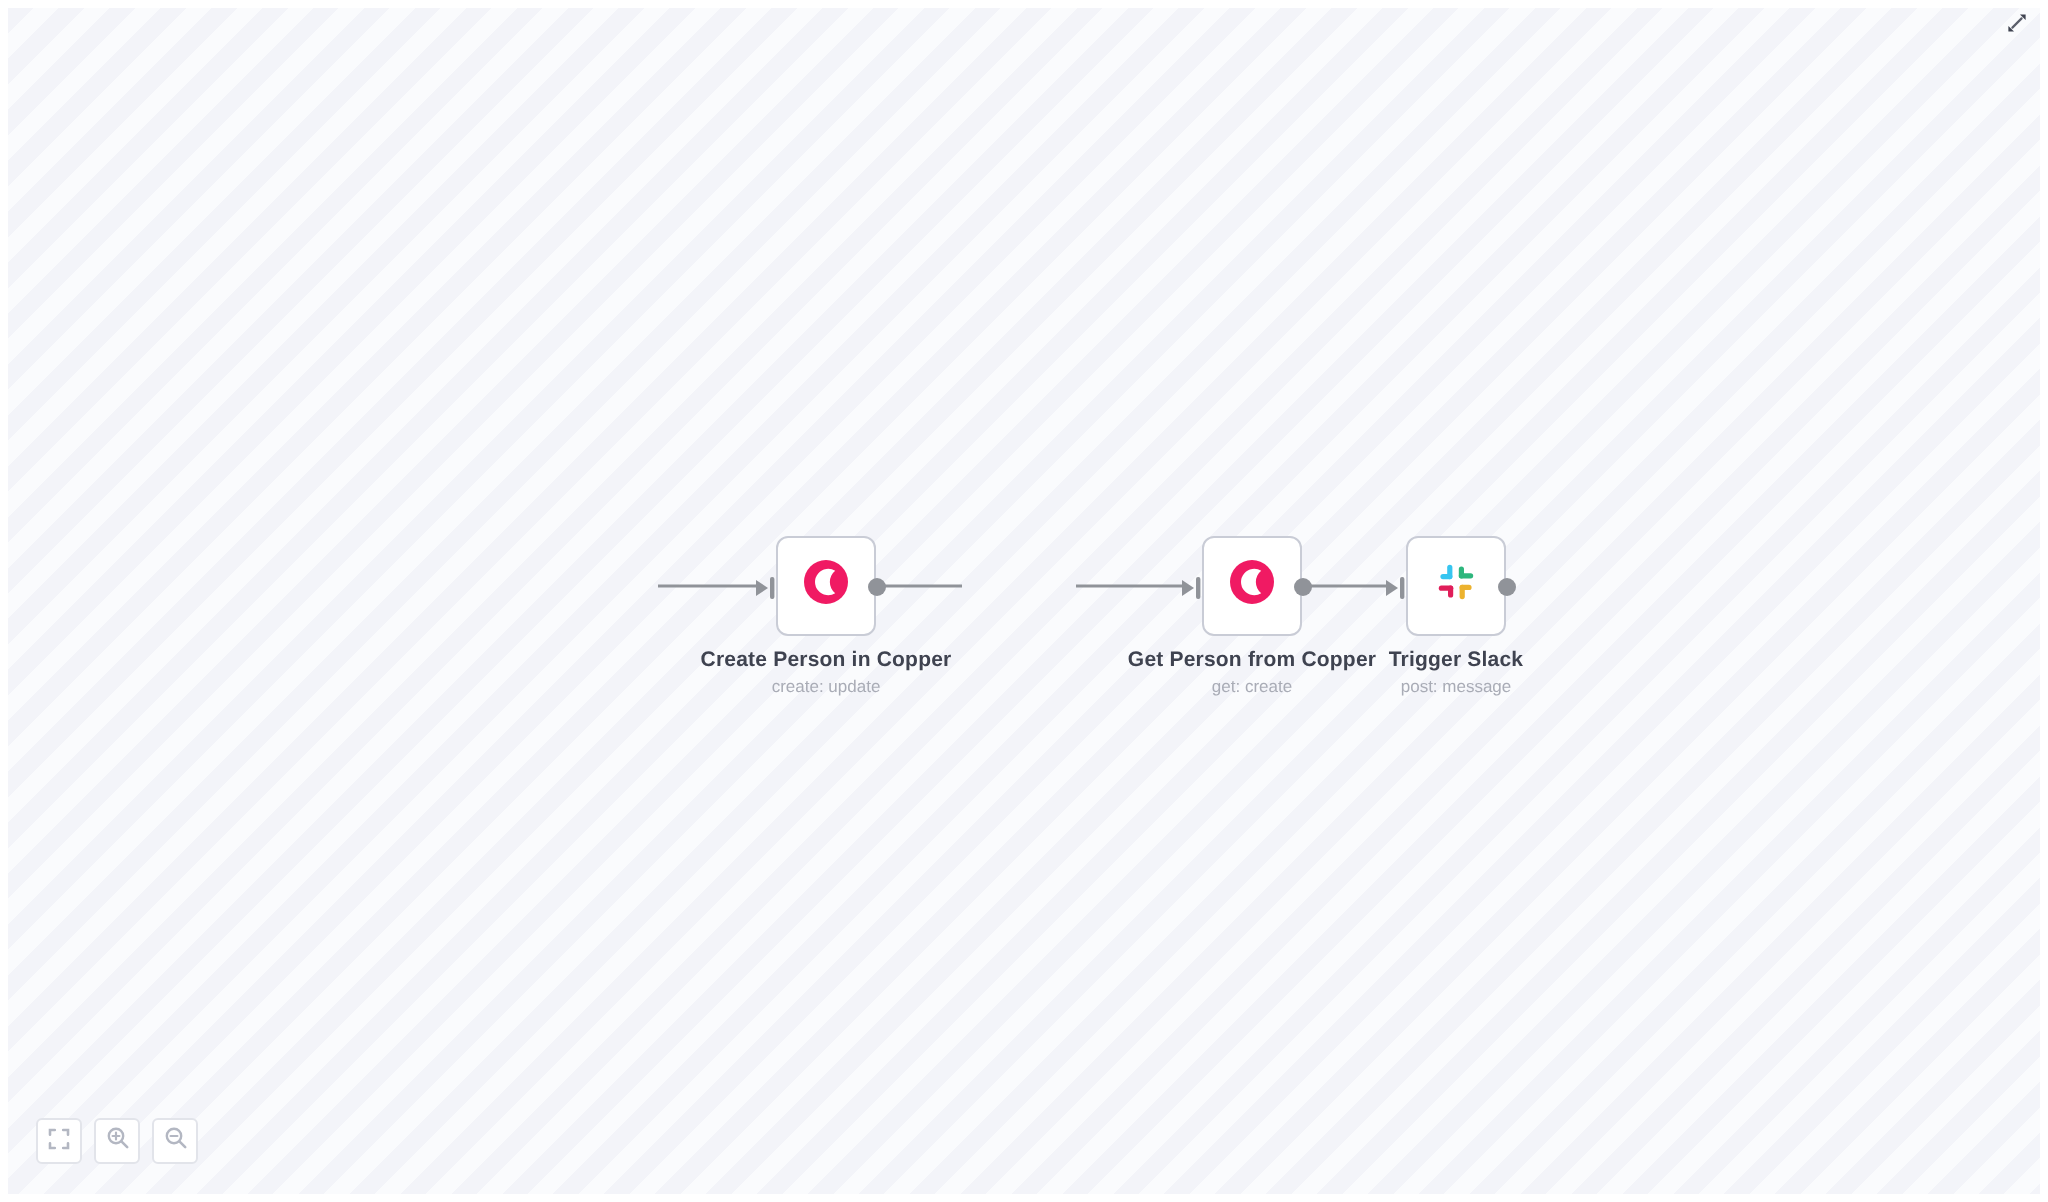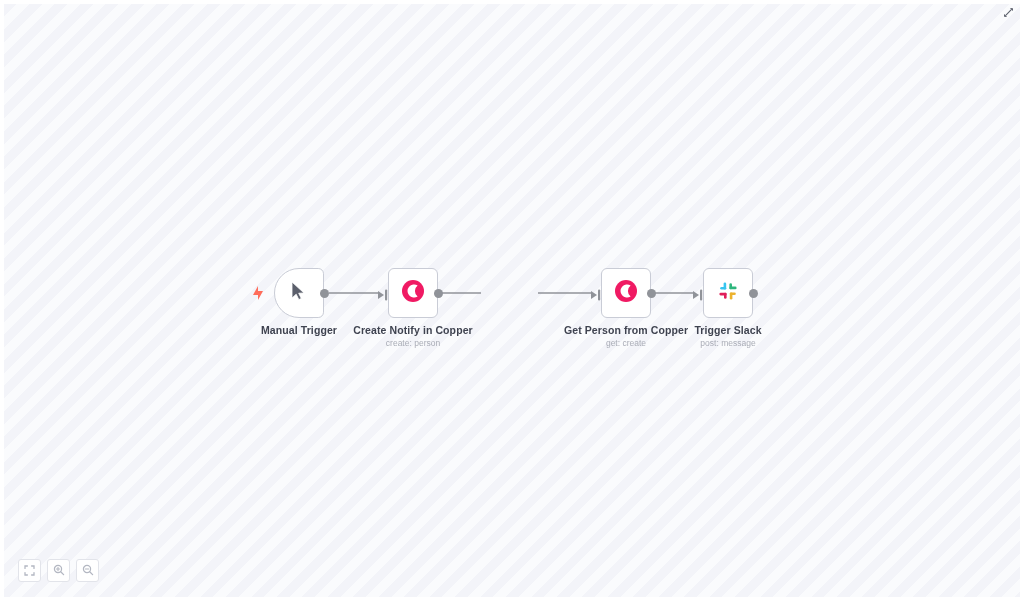--- a/index.html
+++ b/index.html
@@ -166,56 +166,39 @@
       <g stroke="#909399" stroke-width="1.4" fill="none">
         <line x1="325" y1="289" x2="374" y2="289"></line>
         <line x1="431" y1="289" x2="477" y2="289"></line>
         <line x1="534" y1="289" x2="587" y2="289"></line>
         <line x1="644" y1="289" x2="689" y2="289"></line>
       </g>
     </svg>
 
     <div id="nodes-layer">
 
-      <div class="node-wrap" style="left:270px; top:264px;">
-        <span class="bolt">
-          <svg width="12" height="14" viewBox="0 0 12 14">
-            <path d="M6 0 L6 5 L11 5 L6 14 L6 9 L1 9 Z" fill="#FF6D5A"></path>
-          </svg>
-        </span>
-        <div class="node-box trigger">
-          <span>
-            <svg width="18" height="20" viewBox="0 0 18 20">
-              <path d="M2 1 L2 17 L6.2 13.2 L8.8 18.6 L11.3 17.4 L8.7 12.2 L14 12 Z" fill="#5b5f6b" stroke="#ffffff" stroke-width="0.8" stroke-linejoin="round"></path>
-            </svg>
-          </span>
-        </div>
-        <span class="out-dot"></span>
-        <div class="node-label">Manual Trigger</div>
-        <div class="node-sub"></div>
-      </div>
 
       <div class="node-wrap" style="left:384px; top:264px;">
         <span class="in-arrow">
           <svg width="12" height="12" viewBox="0 0 12 12">
             <path d="M1 2 L7 6 L1 10 Z" fill="#909399"></path>
             <rect x="8" y="0.5" width="2.2" height="11" rx="1" fill="#909399"></rect>
           </svg>
         </span>
         <div class="node-box">
           <span>
             <svg width="24" height="24" viewBox="0 0 24 24">
               <circle cx="12" cy="12" r="11" fill="#F01A63"></circle>
               <path d="M16.6 6.4 a6.6 6.6 0 1 0 0 11.2 a7.2 7.2 0 0 1 0 -11.2 Z" fill="#ffffff"></path>
             </svg>
           </span>
         </div>
         <span class="out-dot"></span>
-        <div class="node-label">Create Notify in Copper</div>
-        <div class="node-sub">create: person</div>
+        <div class="node-label">Create Person in Copper</div>
+        <div class="node-sub">create: update</div>
       </div>
 
 
       <div class="node-wrap" style="left:597px; top:264px;">
         <span class="in-arrow">
           <svg width="12" height="12" viewBox="0 0 12 12">
             <path d="M1 2 L7 6 L1 10 Z" fill="#909399"></path>
             <rect x="8" y="0.5" width="2.2" height="11" rx="1" fill="#909399"></rect>
           </svg>
         </span>

